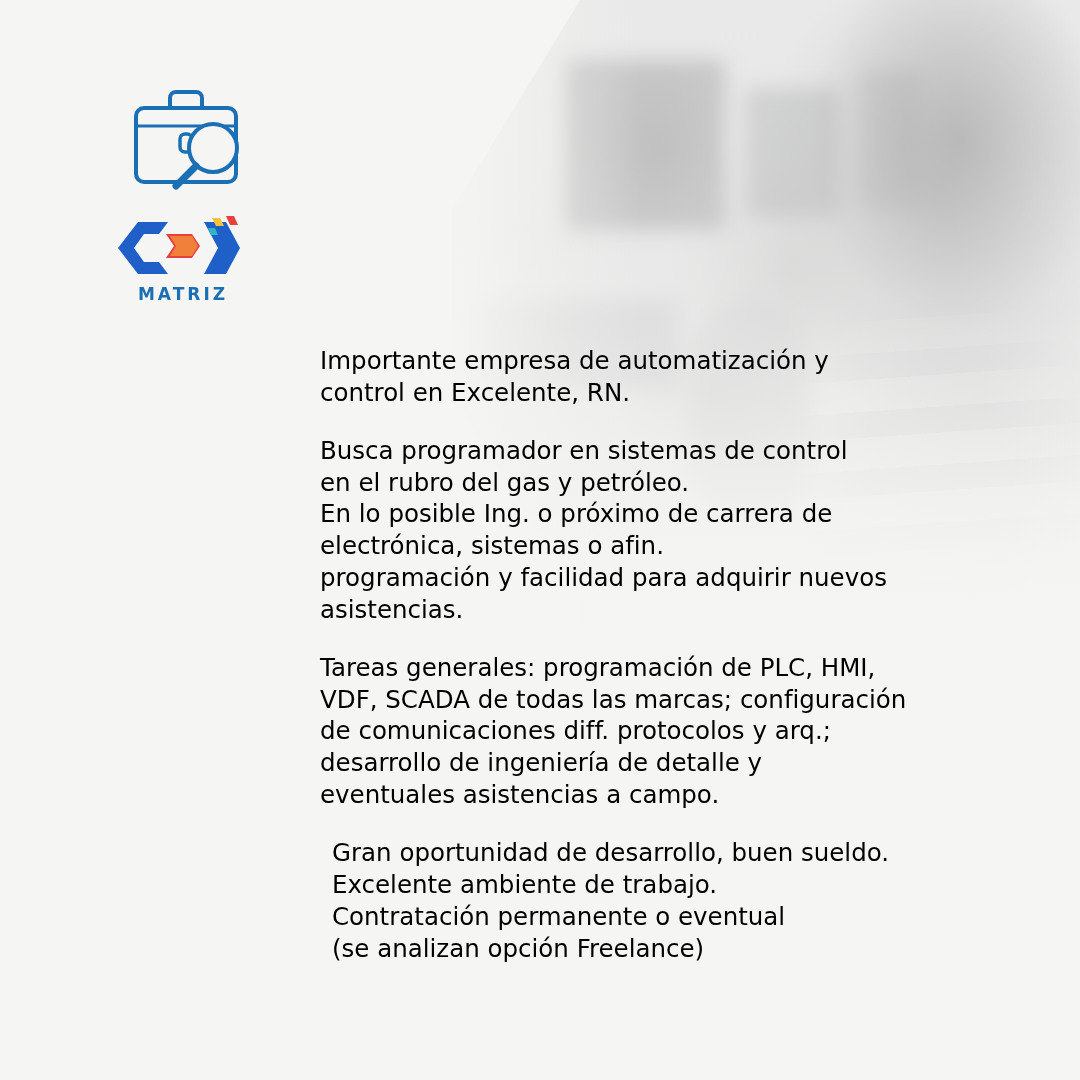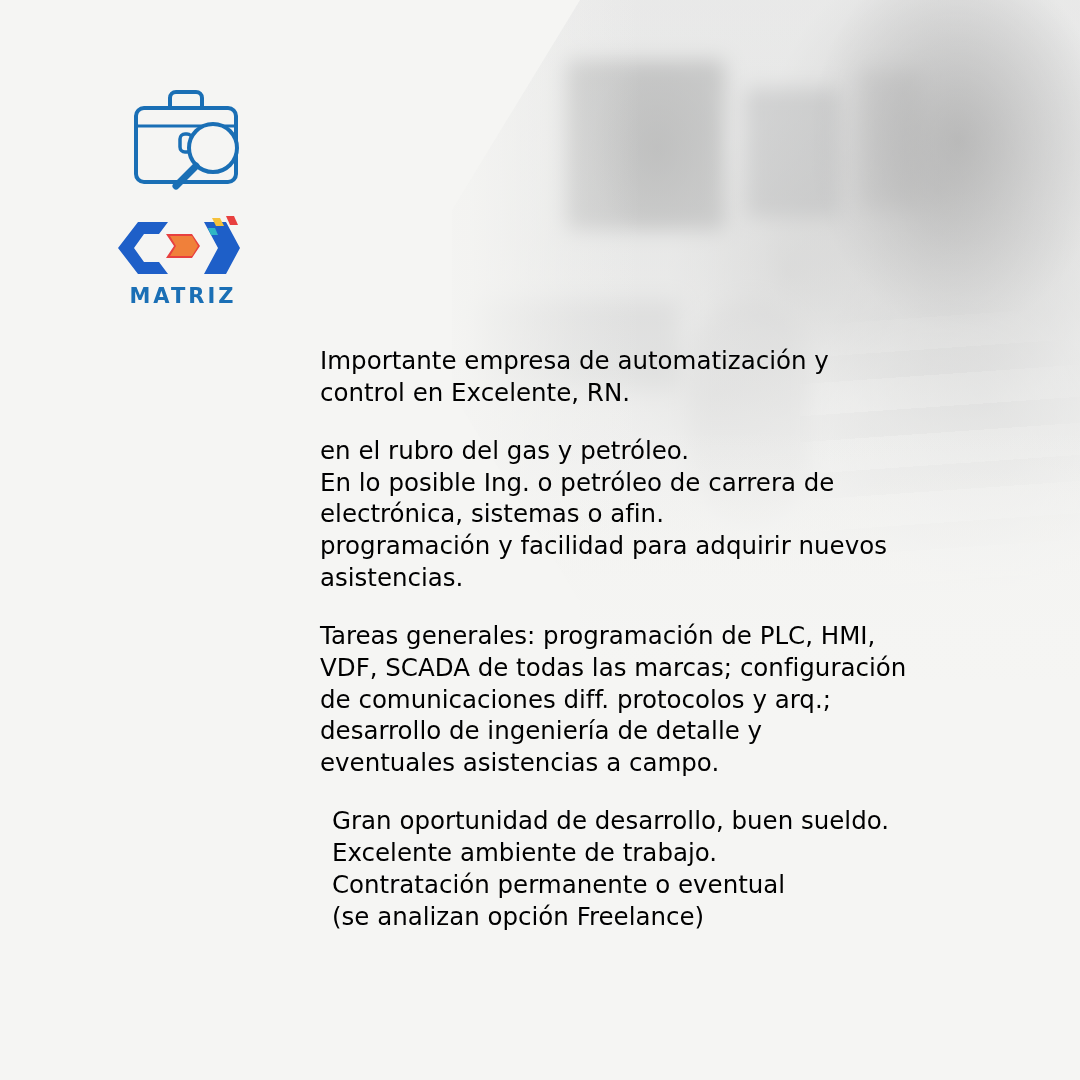--- a/index.html
+++ b/index.html
@@ -123,21 +123,21 @@
     height: 100px;
   }
   .logo-word {
     position: absolute;
     left: 0;
     top: 72px;
     width: 150px;
     text-align: center;
     font-family: "DejaVu Sans", sans-serif;
     font-weight: 700;
-    font-size: 21px;
+    font-size: 17px;
     letter-spacing: 3px;
     color: #1a6fb5;
   }
 
   
   .vertical-title {
     position: absolute;
     left: 70px;
     bottom: 28px;
     width: 420px;
@@ -225,22 +225,23 @@
   </div>
 
   <div class="body-copy">
 
     <div class="para">
       <div>Importante empresa de automatización y</div>
       <div>control en Excelente, RN.</div>
     </div>
 
     <div class="para">
+      <div>Busca programador en sistemas de control</div>
       <div>en el rubro del gas y petróleo.</div>
-      <div>En lo posible Ing. o petróleo de carrera de</div>
+      <div>En lo posible Ing. o próximo de carrera de</div>
       <div>electrónica, sistemas o afin.</div>
       <div>programación y facilidad para adquirir nuevos</div>
       <div>asistencias.</div>
     </div>
 
     <div class="para">
       <div>Tareas generales: programación de PLC, HMI,</div>
       <div>VDF, SCADA de todas las marcas; configuración</div>
       <div>de comunicaciones diff. protocolos y arq.;</div>
       <div>desarrollo de ingeniería de detalle y</div>

